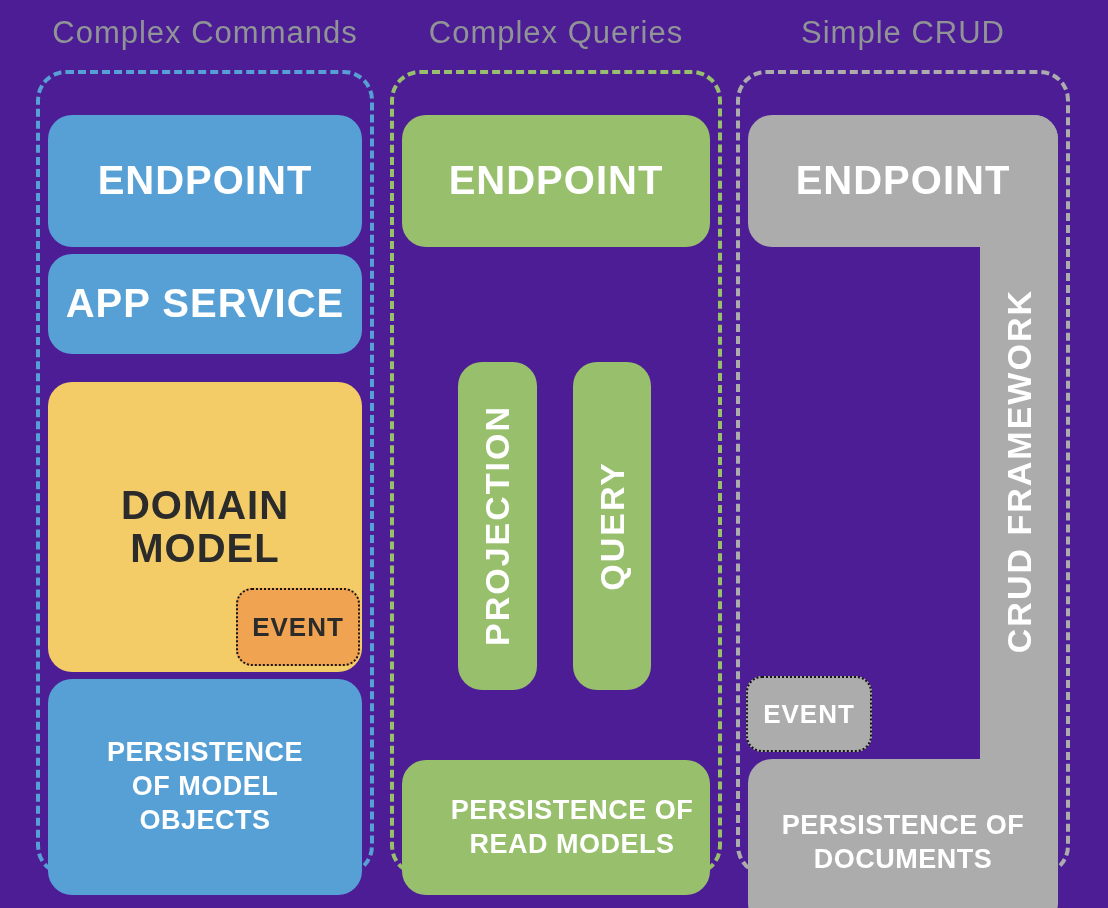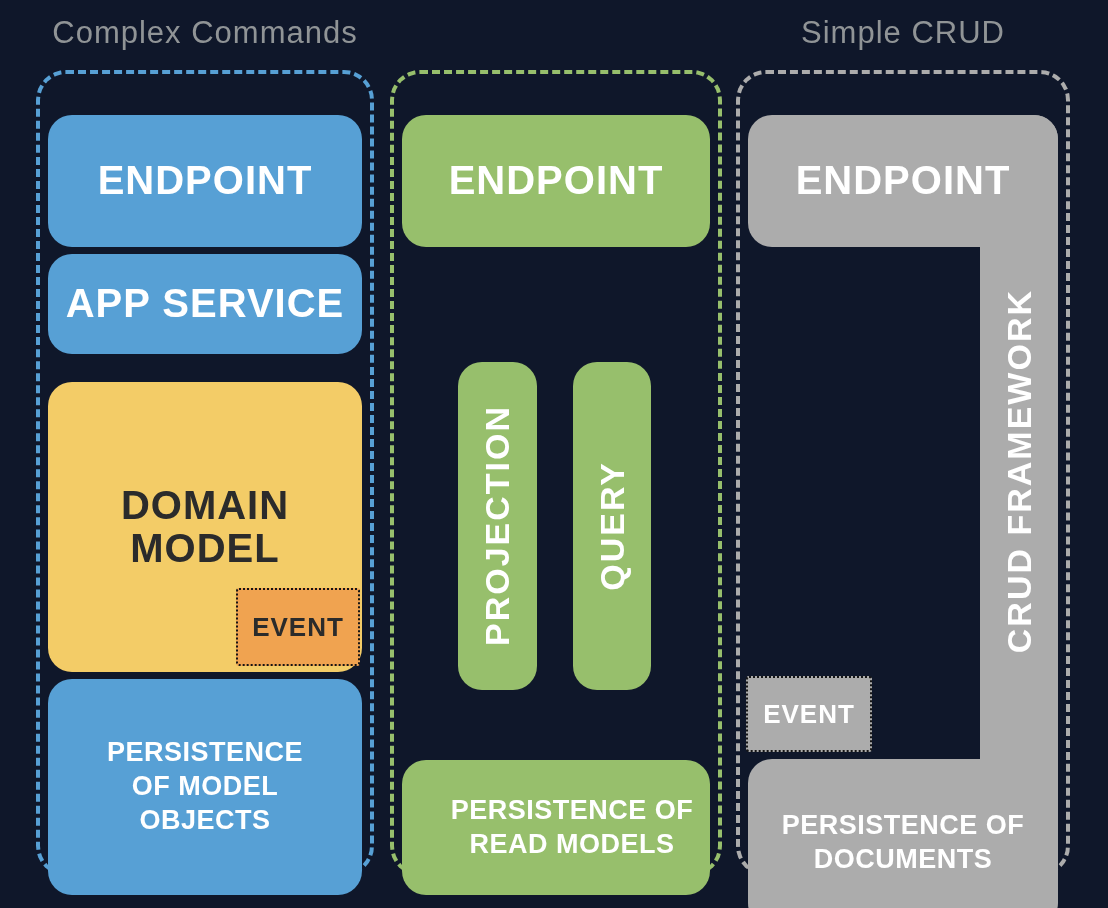--- a/index.html
+++ b/index.html
@@ -5,21 +5,21 @@
   * { box-sizing: border-box; margin: 0; padding: 0; }
   html, body { background: #ffffff; }
   body {
     font-family: "Liberation Sans", sans-serif;
     -webkit-font-smoothing: antialiased;
   }
   .canvas {
     position: relative;
     width: 1108px;
     height: 908px;
-    background: #0f172a;
+    background: #4c1d95;
     overflow: hidden;
   }
   .col-header {
     position: absolute;
     top: 12px;
     height: 42px;
     line-height: 42px;
     font-size: 31px;
     font-weight: 400;
     letter-spacing: 1px;
@@ -83,35 +83,36 @@
   .label-event {
     font-size: 26px;
     font-weight: bold;
     letter-spacing: 1px;
     color: var(--light_text, #FFFFFF);
   }
   .dark { color: var(--dark_text, #2B2B2B); }
 
   .event {
     border: 2px dotted #151515;
-    border-radius: 3px;
+    border-radius: 16px;
   }
   .vwrap {
     position: absolute;
     display: flex;
     align-items: center;
     justify-content: center;
   }
 </style>
 </head>
 <body>
 
 <div class="canvas">
 
   <div class="col-header h1">Complex Commands</div>
+  <div class="col-header h2">Complex Queries</div>
   <div class="col-header h3">Simple CRUD</div>
 
   <div class="container c1">
     <div class="box blue" style="left:8px; top:9px; width:314px; height:132px;">
       <span class="label-lg">ENDPOINT</span>
     </div>
     <div class="box blue" style="left:8px; top:148px; width:314px; height:100px;">
       <span class="label-lg">APP SERVICE</span>
     </div>
     <div class="box yellow" style="left:8px; top:276px; width:314px; height:290px;">

